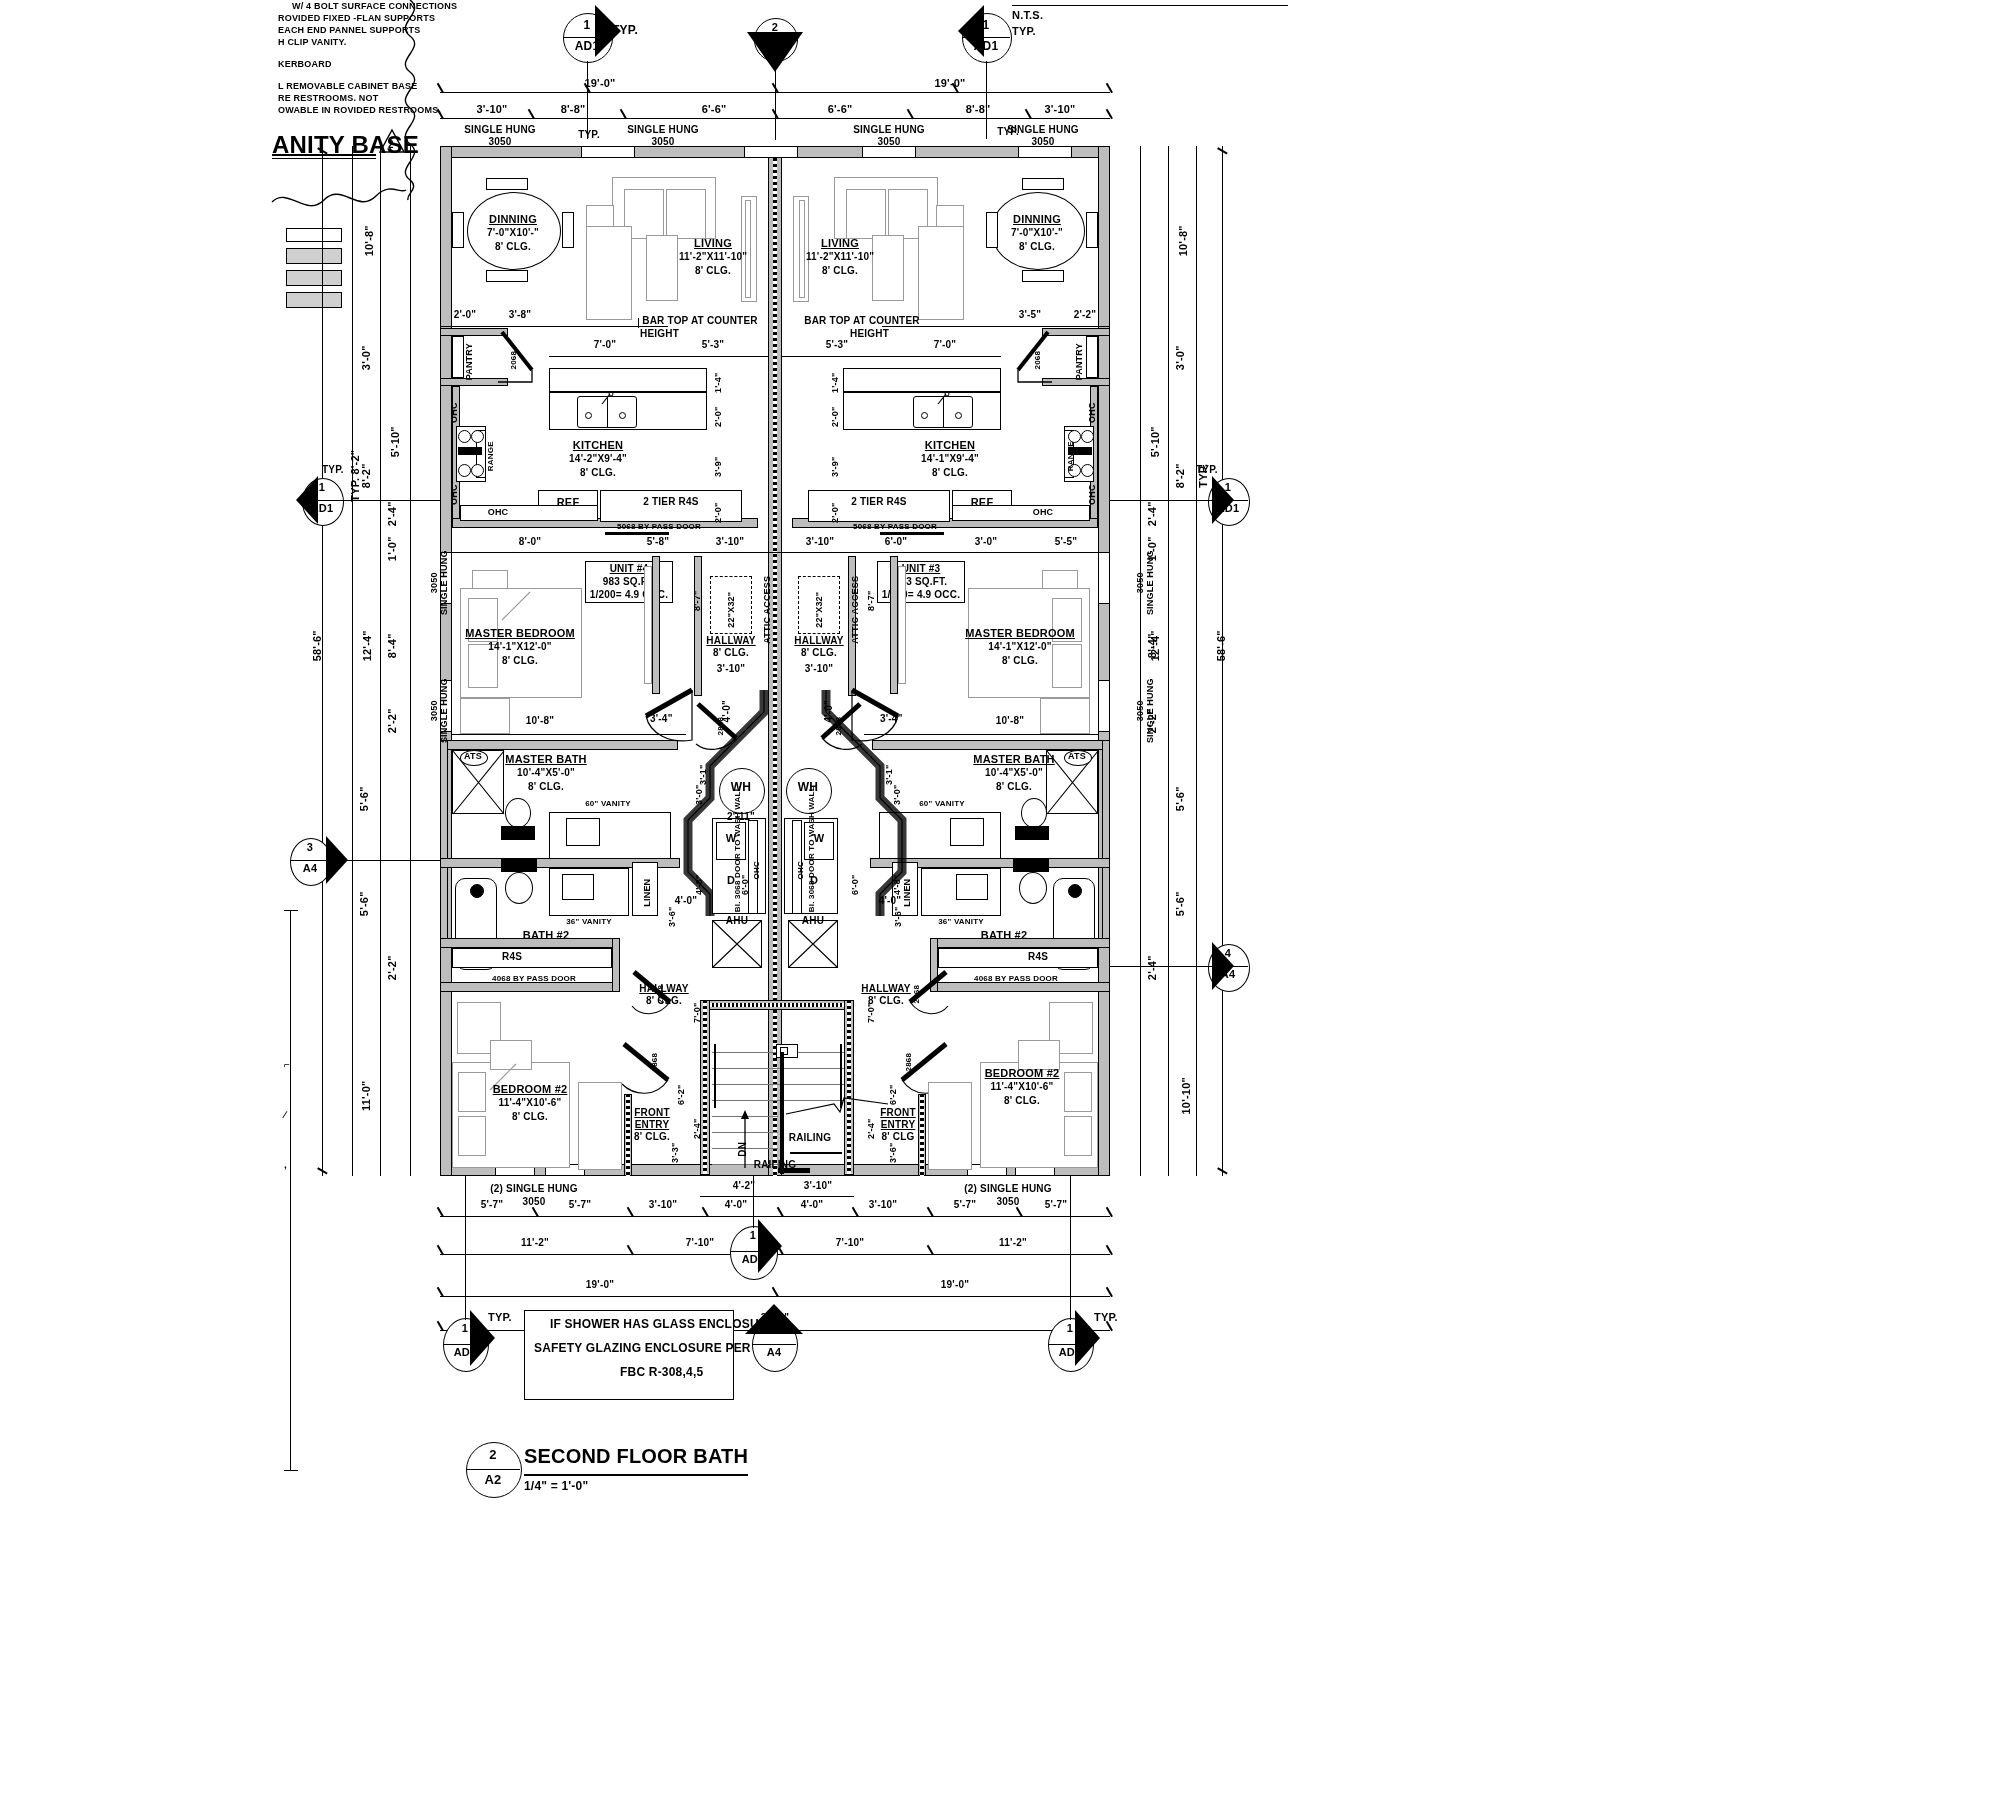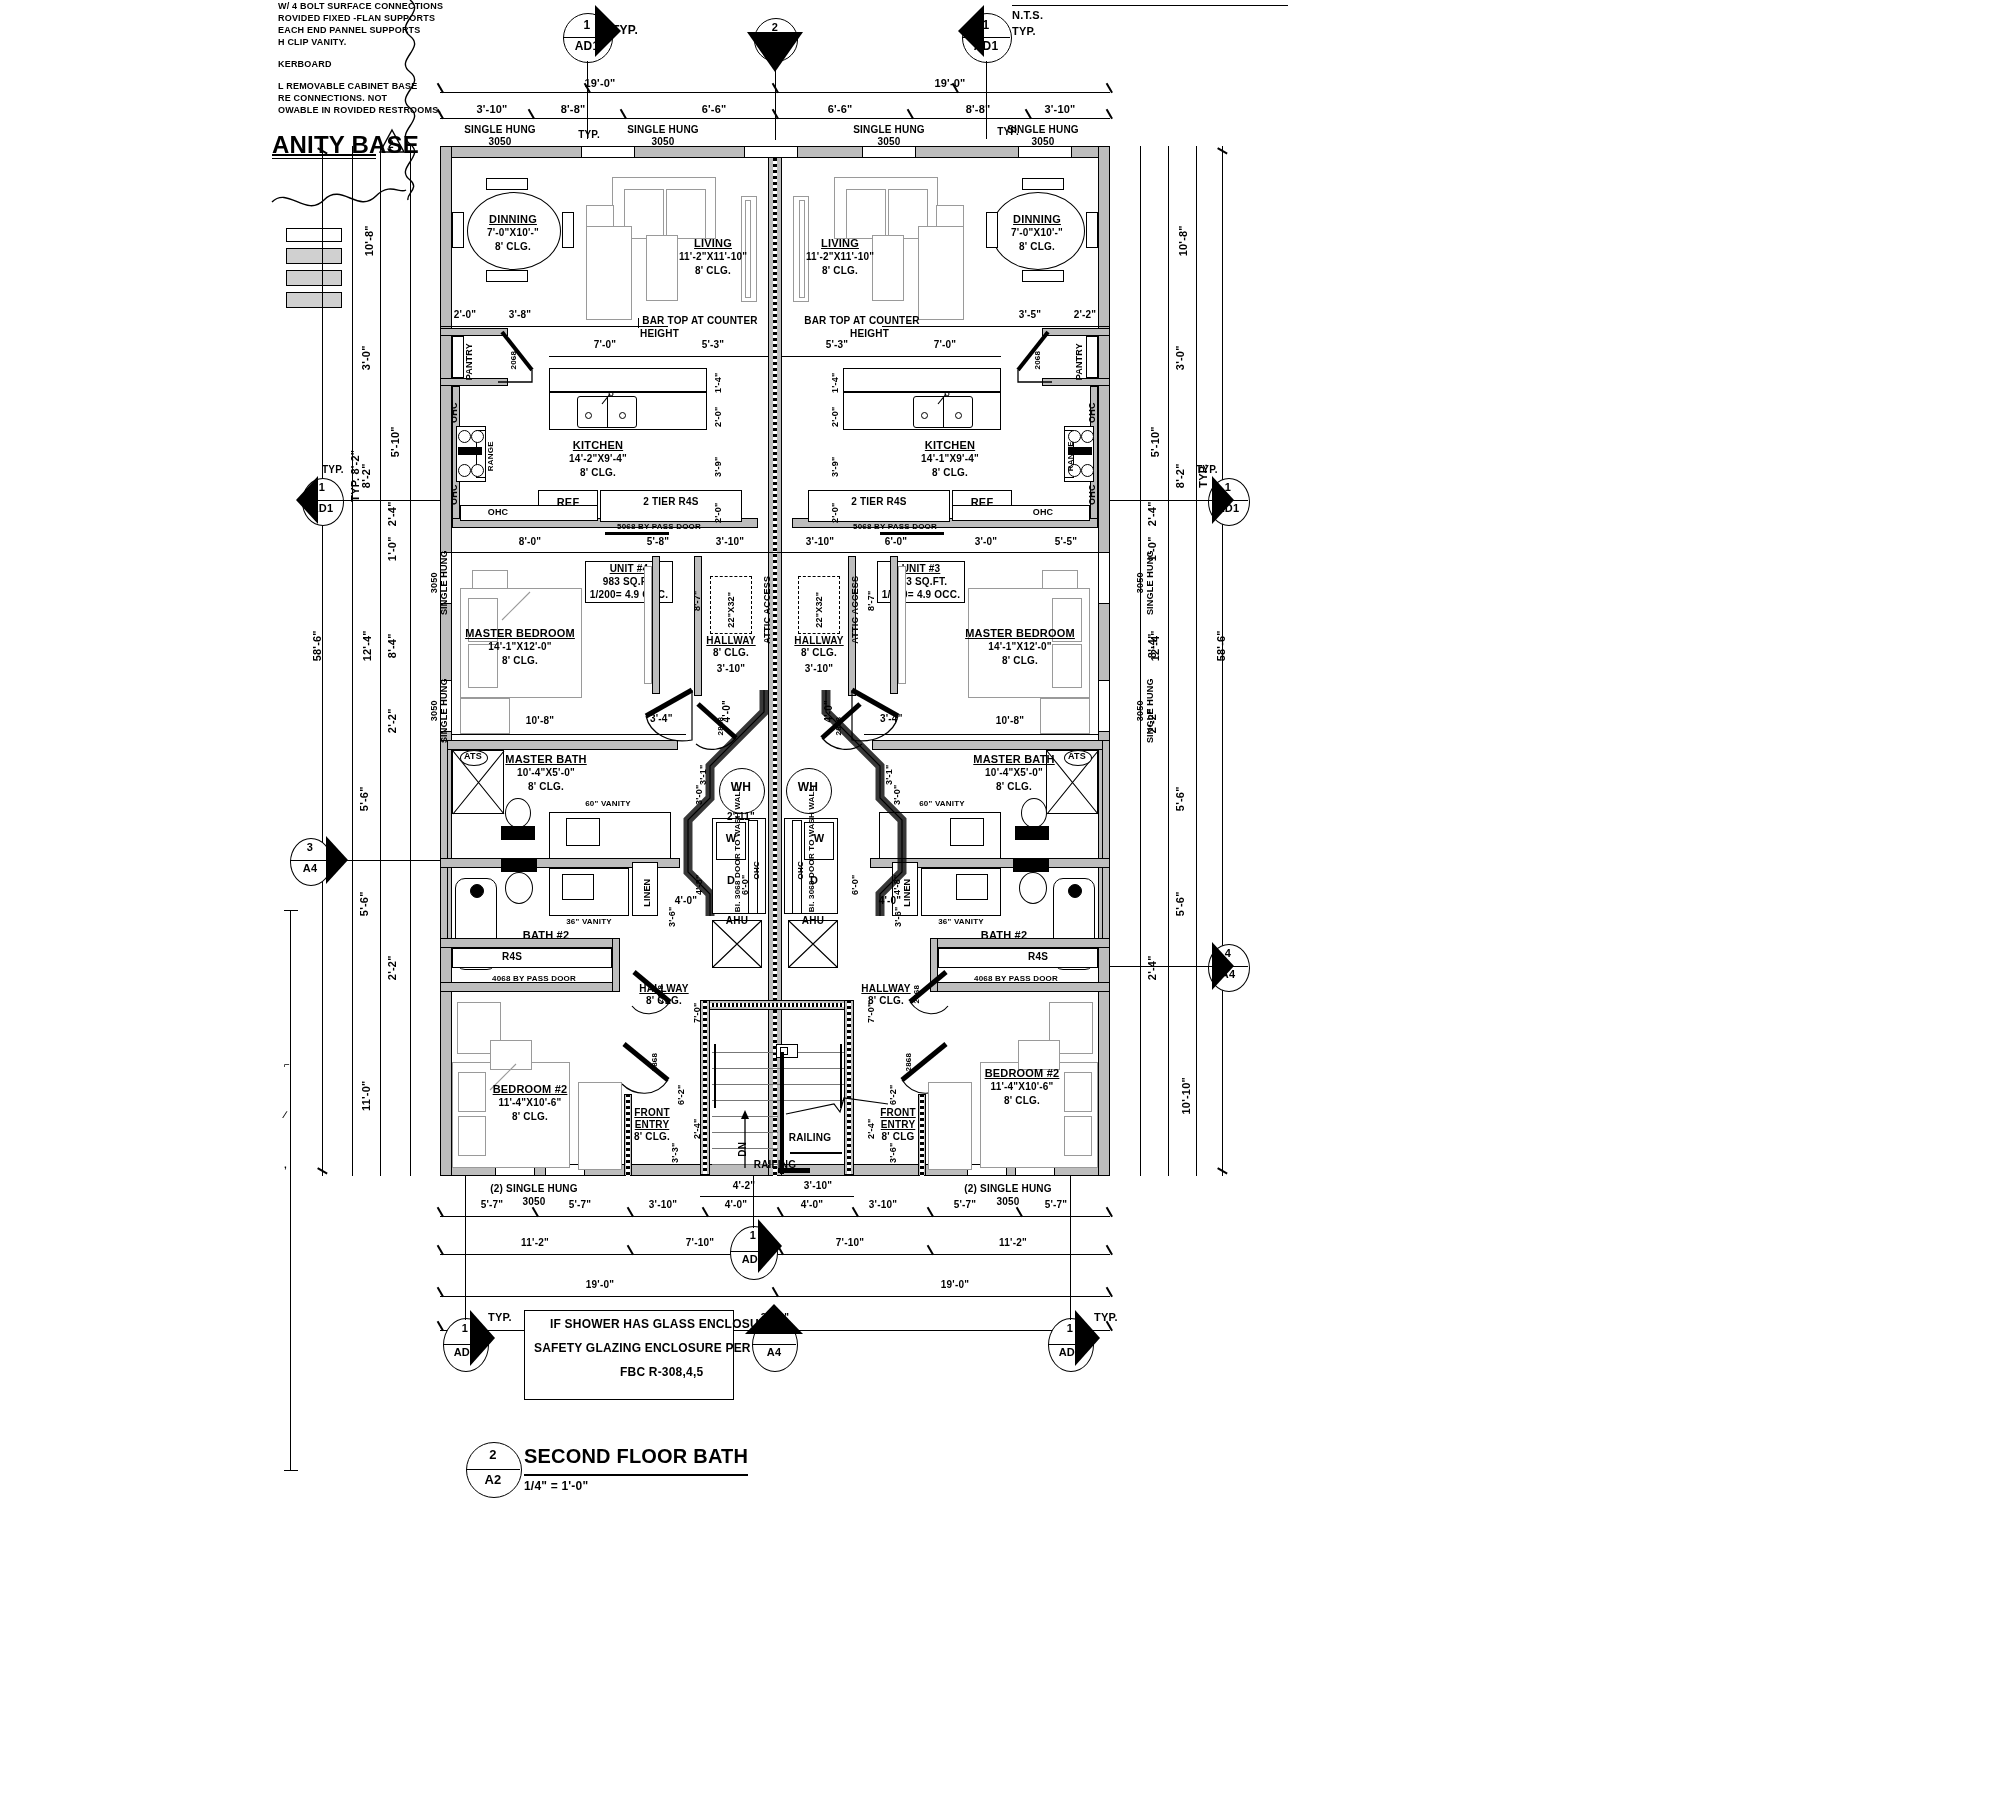--- a/index.html
+++ b/index.html
@@ -34,27 +34,27 @@
          background:repeating-linear-gradient(90deg,#000 0 2px,#fff 2px 4px);}
   .vhatch{position:absolute;
          background:repeating-linear-gradient(180deg,#000 0 3px,#fff 3px 6px);}
 </style>
 </head>
 <body>
 
 <div id="stage">
 
   <div class="abs" style="left:278px;top:2px;width:160px;">
-    <div class="txt t8" style="left:0;top:0px;">W/ 4 BOLT SURFACE CONNECTIONS</div>
+    <div class="txt t8" style="left:14px;top:0px;">W/ 4 BOLT SURFACE CONNECTIONS</div>
     <div class="txt t8" style="left:0;top:12px;">ROVIDED FIXED -FLAN SUPPORTS</div>
     <div class="txt t8" style="left:0;top:24px;">EACH END PANNEL SUPPORTS</div>
     <div class="txt t8" style="left:0;top:36px;">H CLIP VANITY.</div>
     <div class="txt t8" style="left:0;top:58px;">KERBOARD</div>
     <div class="txt t8" style="left:0;top:80px;">L REMOVABLE CABINET BASE</div>
-    <div class="txt t8" style="left:0;top:92px;">RE CONNECTIONS. NOT</div>
+    <div class="txt t8" style="left:0;top:92px;">RE RESTROOMS. NOT</div>
     <div class="txt t8" style="left:0;top:104px;">OWABLE IN ROVIDED RESTROOMS.</div>
   </div>
 
   <div class="txt t22" style="left:272px;top:132px;">ANITY BASE</div>
   <div class="thin" style="left:272px;top:154px;width:104px;height:2px;"></div>
   <div class="thin" style="left:272px;top:158px;width:104px;height:1px;"></div>
   <svg class="svgl" width="60" height="34" style="left:378px;top:128px;">
     <polygon points="14,2 26,24 2,24" fill="none" stroke="#000" stroke-width="1.4"></polygon>
   </svg>
   <div class="txt t9" style="left:388px;top:140px;">2</div>

